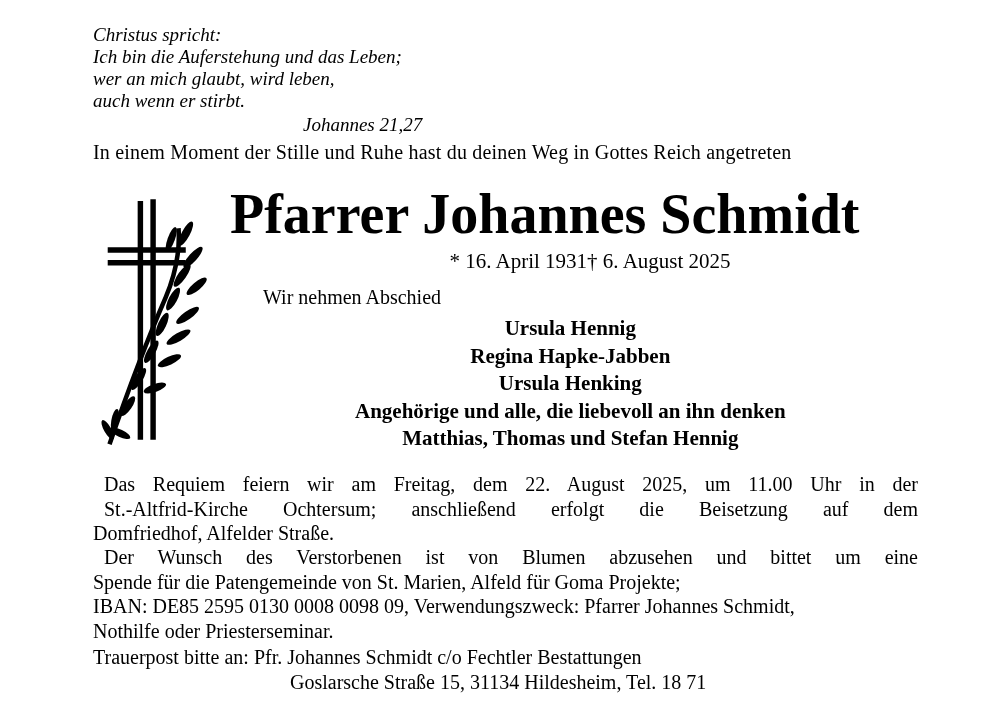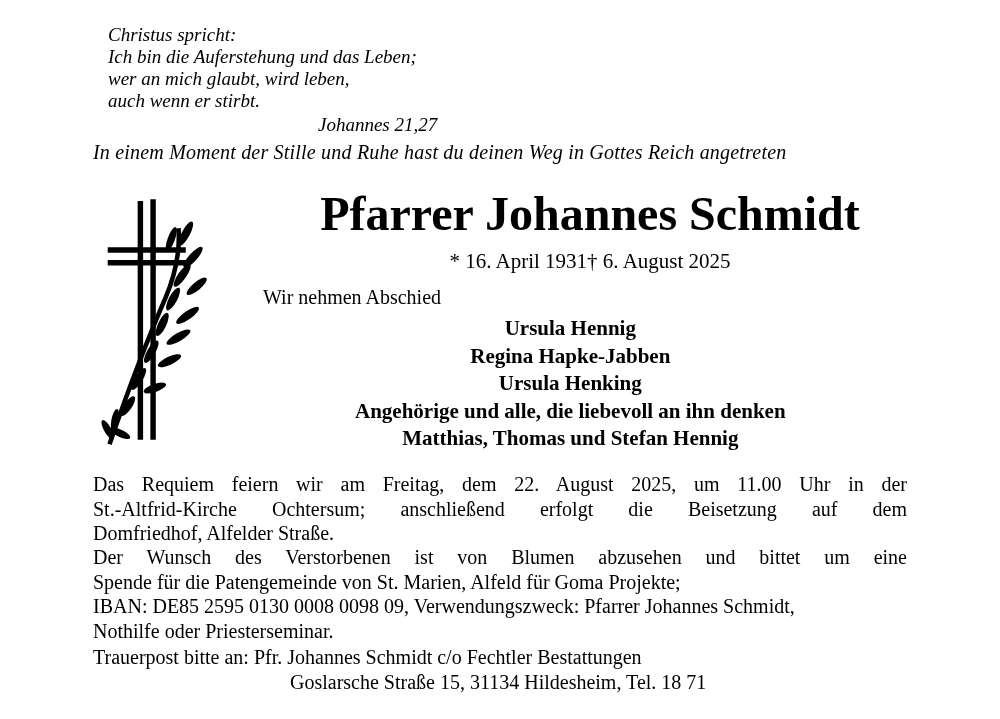--- a/index.html
+++ b/index.html
@@ -8,45 +8,45 @@
     background: #ffffff;
     font-family: "Liberation Serif", "DejaVu Serif", serif;
     color: #000000;
     position: relative;
     overflow: hidden;
   }
   .page { position: absolute; inset: 0; background: #ffffff; }
 
   
   .quote { position: absolute; left: 93px; top: 24px; width: 500px;
-           font-style: italic; font-size: 19px; line-height: 22px; margin-left: 15px; }
+           font-style: italic; font-size: 19px; line-height: 22px; }
   .quote-source { margin-left: 210px; margin-top: 2px; }
 
   
   .tribute { position: absolute; left: 93px; top: 141px; width: 814px;
-             font-size: 20px; letter-spacing: 0.2px; white-space: nowrap; font-style: italic; }
+             font-size: 20px; letter-spacing: 0.2px; white-space: nowrap; }
 
   
   .cross-art { position: absolute; left: 95px; top: 186px; width: 118px; height: 266px; }
 
   
   .headline { position: absolute; left: 230px; top: 186px; width: 720px;
-              text-align: center; font-weight: bold; font-size: 48px;
+              font-weight: bold; font-size: 56px;
               line-height: 56px; white-space: nowrap; }
   .dates { position: absolute; left: 230px; top: 249px; width: 720px;
            display: flex; justify-content: center; 
            font-size: 21px; }
   .farewell-intro { position: absolute; left: 263px; top: 286px; font-size: 20px; }
   .mourners { position: absolute; left: 355px; top: 315px;
               font-weight: bold; font-size: 21px; line-height: 27.5px; text-align: center; }
 
   
   .para { position: absolute; left: 93px; width: 814px; font-size: 20px; line-height: 24.5px; }
   .para .line { width: 814px; }
-  .para .line.j { text-align: justify; text-align-last: justify; }
+  .para .line.j { text-align: justify; text-align-last: justify; margin-left: 11px; }
   .requiem  { top: 472px; }
   .donation { top: 545px; }
   .contact  { top: 645px; }
   .contact-line2 { margin-left: 197px; }
 </style>
 </head>
 <body>
 
 <div class="page">
 

